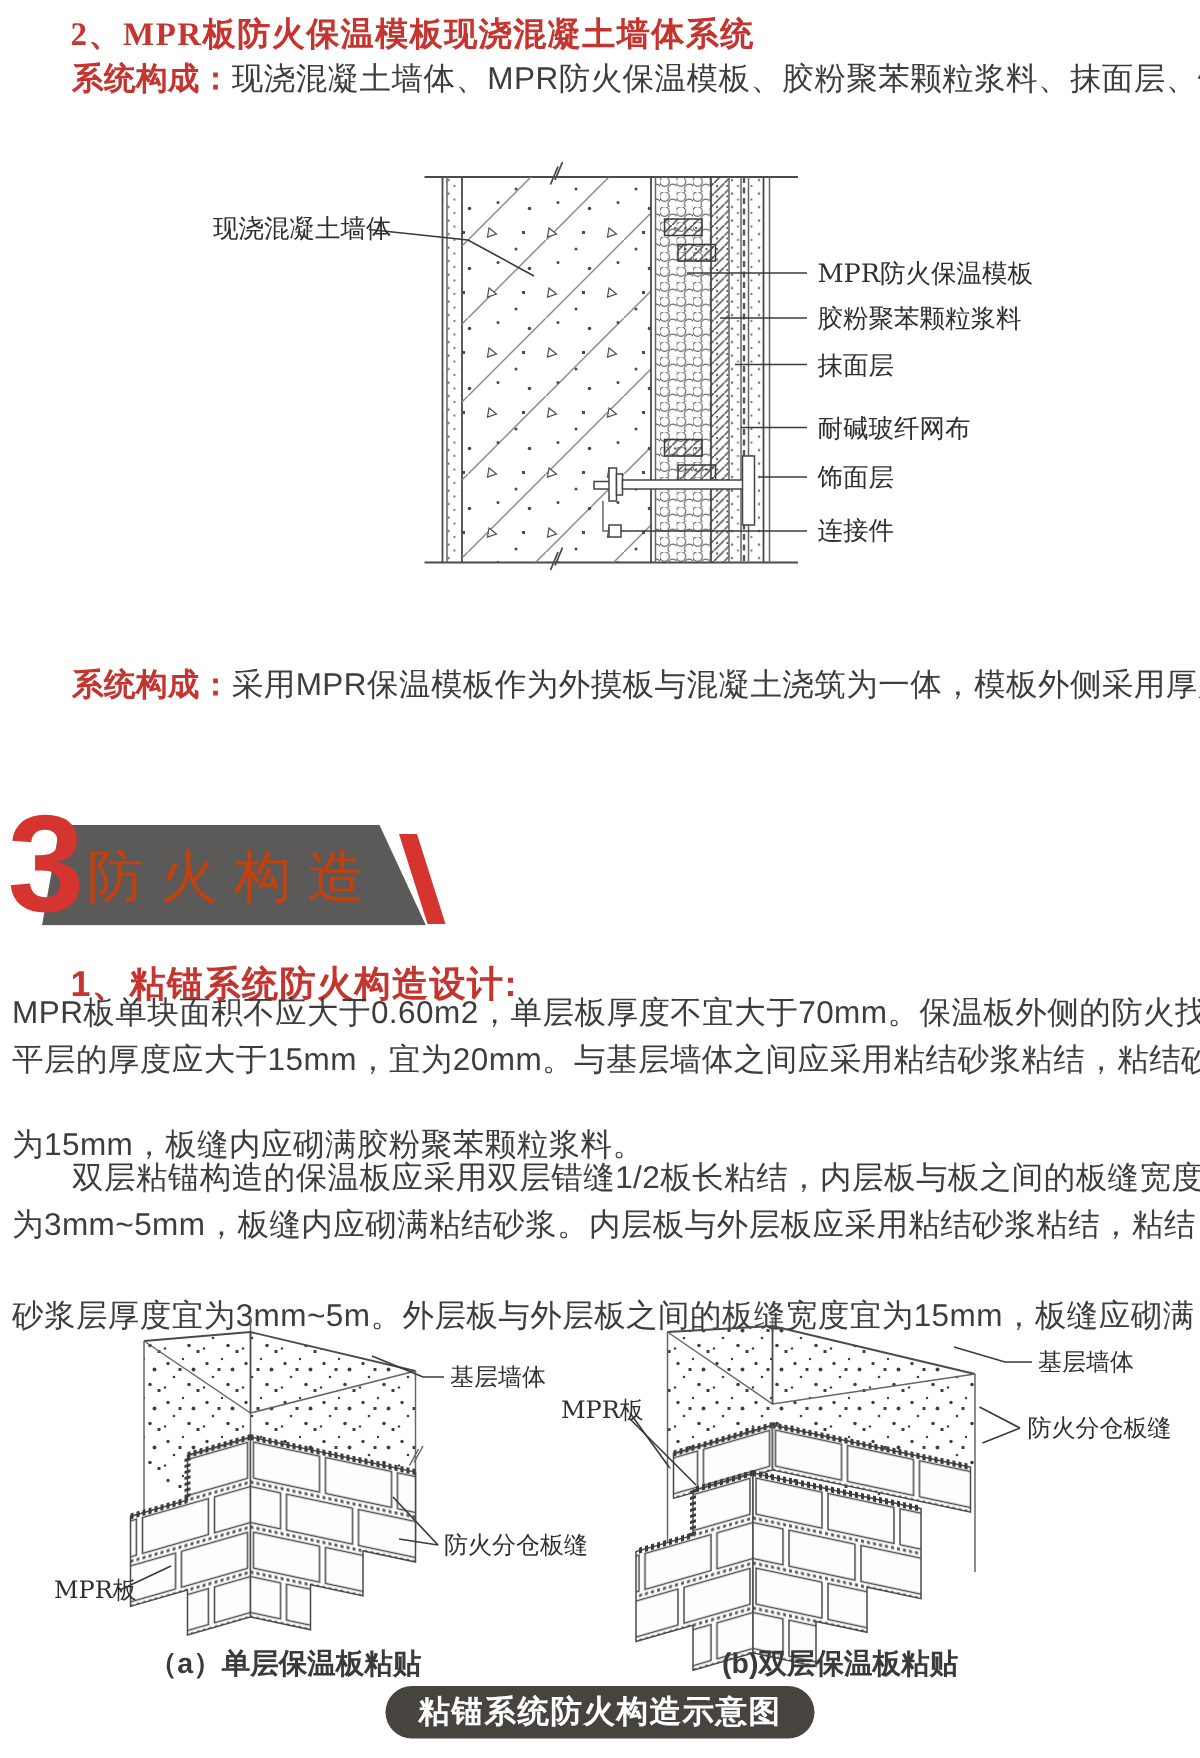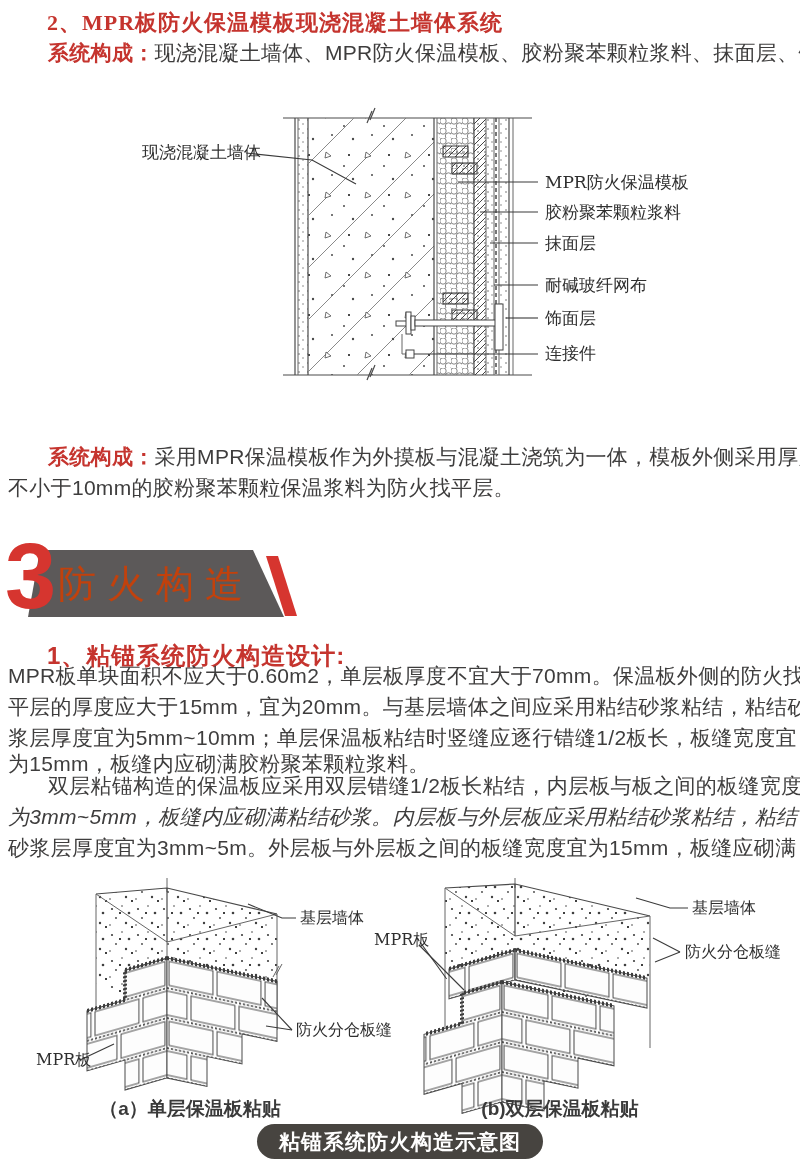--- a/index.html
+++ b/index.html
@@ -152,39 +152,37 @@
     <text x="545" y="141" class="dlabel">抹面层</text>
     <text x="545" y="183" class="dlabel">耐碱玻纤网布</text>
     <text x="545" y="216" class="dlabel">饰面层</text>
     <text x="545" y="251" class="dlabel">连接件</text>
   </svg>
 
 
   <div class="tline" style="top:444px;padding-left:40px;">
     <span class="lead">系统构成：</span><span>采用MPR保温模板作为外摸板与混凝土浇筑为一体，模板外侧采用厚度</span>
   </div>
-  <div class="tline" style="top:475px;">不小于10mm的胶粉聚苯颗粒保温浆料为防火找平层。</div>
 
   <div class="banner">
     <div class="banner-red"></div>
     <div class="banner-gray"></div>
     <div class="banner-num">3</div>
     <div class="banner-title">防火构造</div>
   </div>
 
   <div class="abs subh" style="top:640px;left:47px;">1、粘锚系统防火构造设计:</div>
 
   <div class="tline" style="top:663px;">MPR板单块面积不应大于0.60m2，单层板厚度不宜大于70mm。保温板外侧的防火找</div>
   <div class="tline" style="top:694px;">平层的厚度应大于15mm，宜为20mm。与基层墙体之间应采用粘结砂浆粘结，粘结砂</div>
-  <div class="tline" style="top:725px;">浆层厚度宜为5mm~10mm；单层保温板粘结时竖缝应逐行错缝1/2板长，板缝宽度宜</div>
   <div class="tline" style="top:751px;">为15mm，板缝内应砌满胶粉聚苯颗粒浆料。</div>
 
   <div class="tline" style="top:773px;padding-left:40px;">双层粘锚构造的保温板应采用双层错缝1/2板长粘结，内层板与板之间的板缝宽度宜</div>
-  <div class="tline" style="top:804px;font-style:italic;">为3mm~5mm，板缝内应砌满粘结砂浆。内层板与外层板应采用粘结砂浆粘结，粘结</div>
-  <div class="tline" style="top:835px;text-align:right;">砂浆层厚度宜为3mm~5m。外层板与外层板之间的板缝宽度宜为15mm，板缝应砌满</div>
+  <div class="tline" style="top:804px;">为3mm~5mm，板缝内应砌满粘结砂浆。内层板与外层板应采用粘结砂浆粘结，粘结</div>
+  <div class="tline" style="top:865px;text-align:right;">砂浆层厚度宜为3mm~5m。外层板与外层板之间的板缝宽度宜为15mm，板缝应砌满</div>
 
   <svg style="left:30px;top:878px;" width="376" height="247" viewBox="0 0 376 247">
     <line x1="137" y1="0" x2="137" y2="14" class="lnthin"></line>
     <polygon points="66,16 137,10 247,36 247,110 137,135 66,105" fill="url(#pat-speck)"></polygon>
     <polyline points="66,16 137,10 247,36" class="ln"></polyline>
     <polyline points="66,16 137,64 247,36" class="lnthin"></polyline>
     <line x1="137" y1="10" x2="137" y2="64" class="ln"></line>
     <line x1="137" y1="64" x2="137" y2="80" class="lnthin"></line>
     <line x1="66" y1="16" x2="66" y2="185" class="lnthin"></line>
     <line x1="247" y1="36" x2="247" y2="152" class="lnthin"></line>

